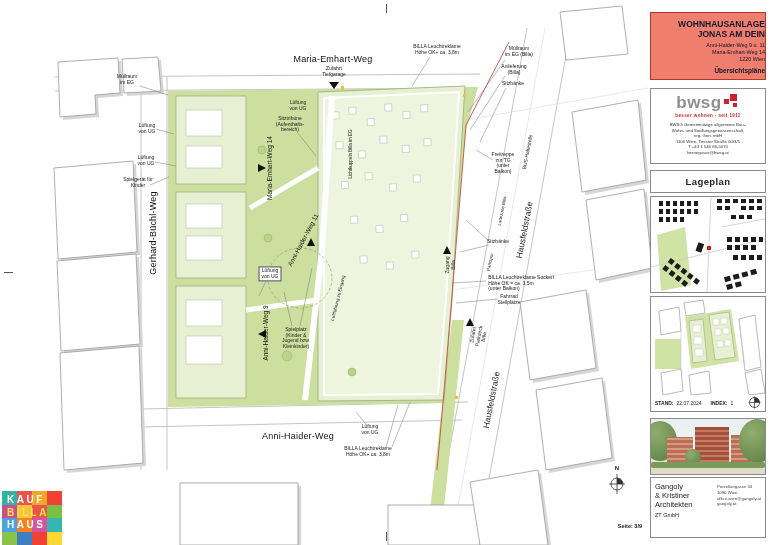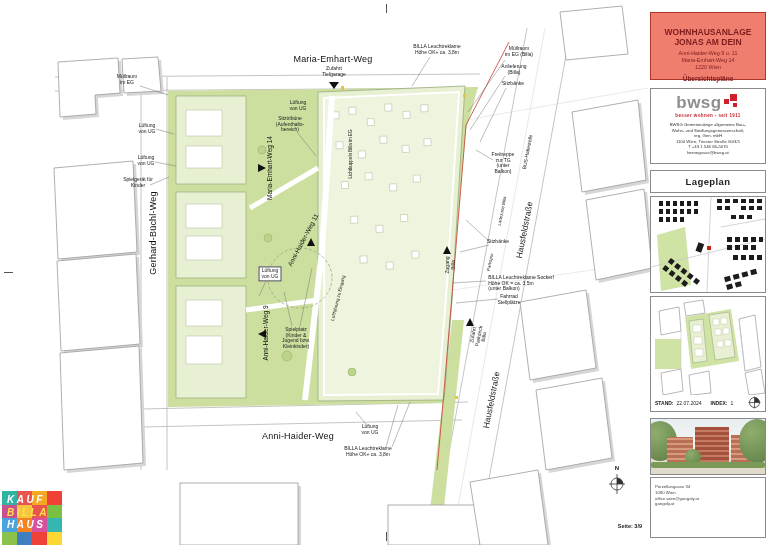--- a/index.html
+++ b/index.html
@@ -17,22 +17,22 @@
   .ann.r76{transform:translate(-50%,-50%) rotate(-76deg);white-space:nowrap;}
   .ann.left{text-align:left;}
   .ann.boxed{border:0.5px solid #444;background:#fff;padding:1px 2px;}
   .street{font-size:9px;color:#111;letter-spacing:0.2px;white-space:nowrap;}
   .bstreet{font-size:8.5px;color:#222;white-space:nowrap;}
   .blabel{font-size:6.5px;color:#111;white-space:nowrap;}
   .pagelabel{position:absolute;font-size:5.5px;font-weight:bold;color:#222;}
   .northN{position:absolute;font-size:6px;font-weight:bold;transform:translate(-50%,-50%);}
   
   .panel{position:absolute;left:650px;width:116px;background:#fff;border:1px solid #8a8a8a;box-sizing:border-box;}
-  .titleblock{top:12px;height:68px;background:#ef7e6f;border:1px solid #b0362a;color:#7f1d1d;
-    text-align:center;padding-top:14px;}
+  .titleblock{top:12px;height:68px;background:#ef7e6f;border:1px solid #b0362a;color:#0f172a;
+    text-align:right;padding-top:6px;}
   .titleblock .t1{font-size:8.5px;font-weight:bold;line-height:1.2;}
   .titleblock .addr{font-size:5.4px;margin-top:3px;line-height:1.3;}
   .titleblock .sub{font-size:6.5px;font-weight:bold;margin-top:4px;}
   .bwsg{top:88px;height:76px;text-align:center;padding-top:5px;}
   .bwsg .logo{display:inline-flex;align-items:flex-start;gap:2px;}
   .bwsg .word{font-size:17px;font-weight:bold;color:#8f8f8f;letter-spacing:0.5px;line-height:1;}
   .bwsg .tagline{font-size:4.5px;font-weight:bold;color:#c2272d;letter-spacing:0.4px;margin-top:1px;}
   .bwsg .addr{font-size:4.3px;color:#333;line-height:1.3;margin-top:4px;}
   .lageplan{top:170px;height:23px;display:flex;align-items:center;justify-content:center;}
   .lageplan .lbl{font-size:9.5px;font-weight:bold;letter-spacing:0.4px;}
@@ -49,21 +49,21 @@
   
   .scene{position:relative;width:100%;height:100%;background:linear-gradient(#e8eef1 0%,#f4f5f0 55%,#e6e4d8 56%,#ded9c8 100%);}
   .bldg{position:absolute;background:repeating-linear-gradient(0deg,#a3513d 0 3px,#c47b61 3px 5px);}
   .bldg.light{background:repeating-linear-gradient(0deg,#b86f55 0 3px,#d79a7f 3px 5px);}
   .tree{position:absolute;border-radius:50%;background:radial-gradient(circle at 35% 30%,#8fae6d,#5c7c45);}
   .hedge{position:absolute;background:#7b9a58;border-radius:2px;}
   
   .kdh{position:absolute;left:2px;top:491px;width:60px;height:54px;overflow:hidden;}
   .kdh .tiles{position:absolute;inset:0;display:grid;grid-template-columns:repeat(4,1fr);grid-template-rows:repeat(4,1fr);}
   .kdh .txt{position:absolute;inset:0;display:flex;flex-direction:column;justify-content:flex-start;
-    padding:3px 0 0 5px;font-weight:bold;font-size:10px;line-height:1.25;letter-spacing:2.5px;color:#fff;font-style:italic;}
+    padding:3px 0 0 5px;font-weight:bold;font-size:10px;line-height:1.25;letter-spacing:2.5px;color:#fff;}
   .kdh .txt .y{color:#ffe14d;}
 </style>
 </head>
 <body>
 
 <div class="sheet">
 
   <svg class="plan-svg" width="770" height="545" viewBox="0 0 770 545">
 
     <g stroke="#b5b5b5" stroke-width="0.8" fill="none">
@@ -365,20 +365,26 @@
       <div class="bldg light" style="left:16px;top:18px;width:26px;height:26px"></div>
       <div class="bldg" style="left:44px;top:8px;width:34px;height:38px"></div>
       <div class="bldg light" style="left:80px;top:16px;width:20px;height:28px"></div>
       <div class="tree" style="right:-10px;top:0px;width:36px;height:44px"></div>
       <div class="tree" style="left:34px;top:30px;width:16px;height:16px"></div>
       <div class="hedge" style="left:0;bottom:6px;width:114px;height:6px"></div>
     </div>
   </div>
 
   <div class="panel arch">
+    <div style="flex:1">
+      <div class="nm">Gangoly</div>
+      <div class="nm">&amp; Kristiner</div>
+      <div class="nm">Architekten</div>
+      <div class="zt">ZT GmbH</div>
+    </div>
     <div class="ct">
       <div>Porzellangasse 34</div>
       <div>1090 Wien</div>
       <div>office.wien@gangoly.at</div>
       <div>gangoly.at</div>
     </div>
   </div>
 
   <div class="kdh">
     <div class="tiles">

